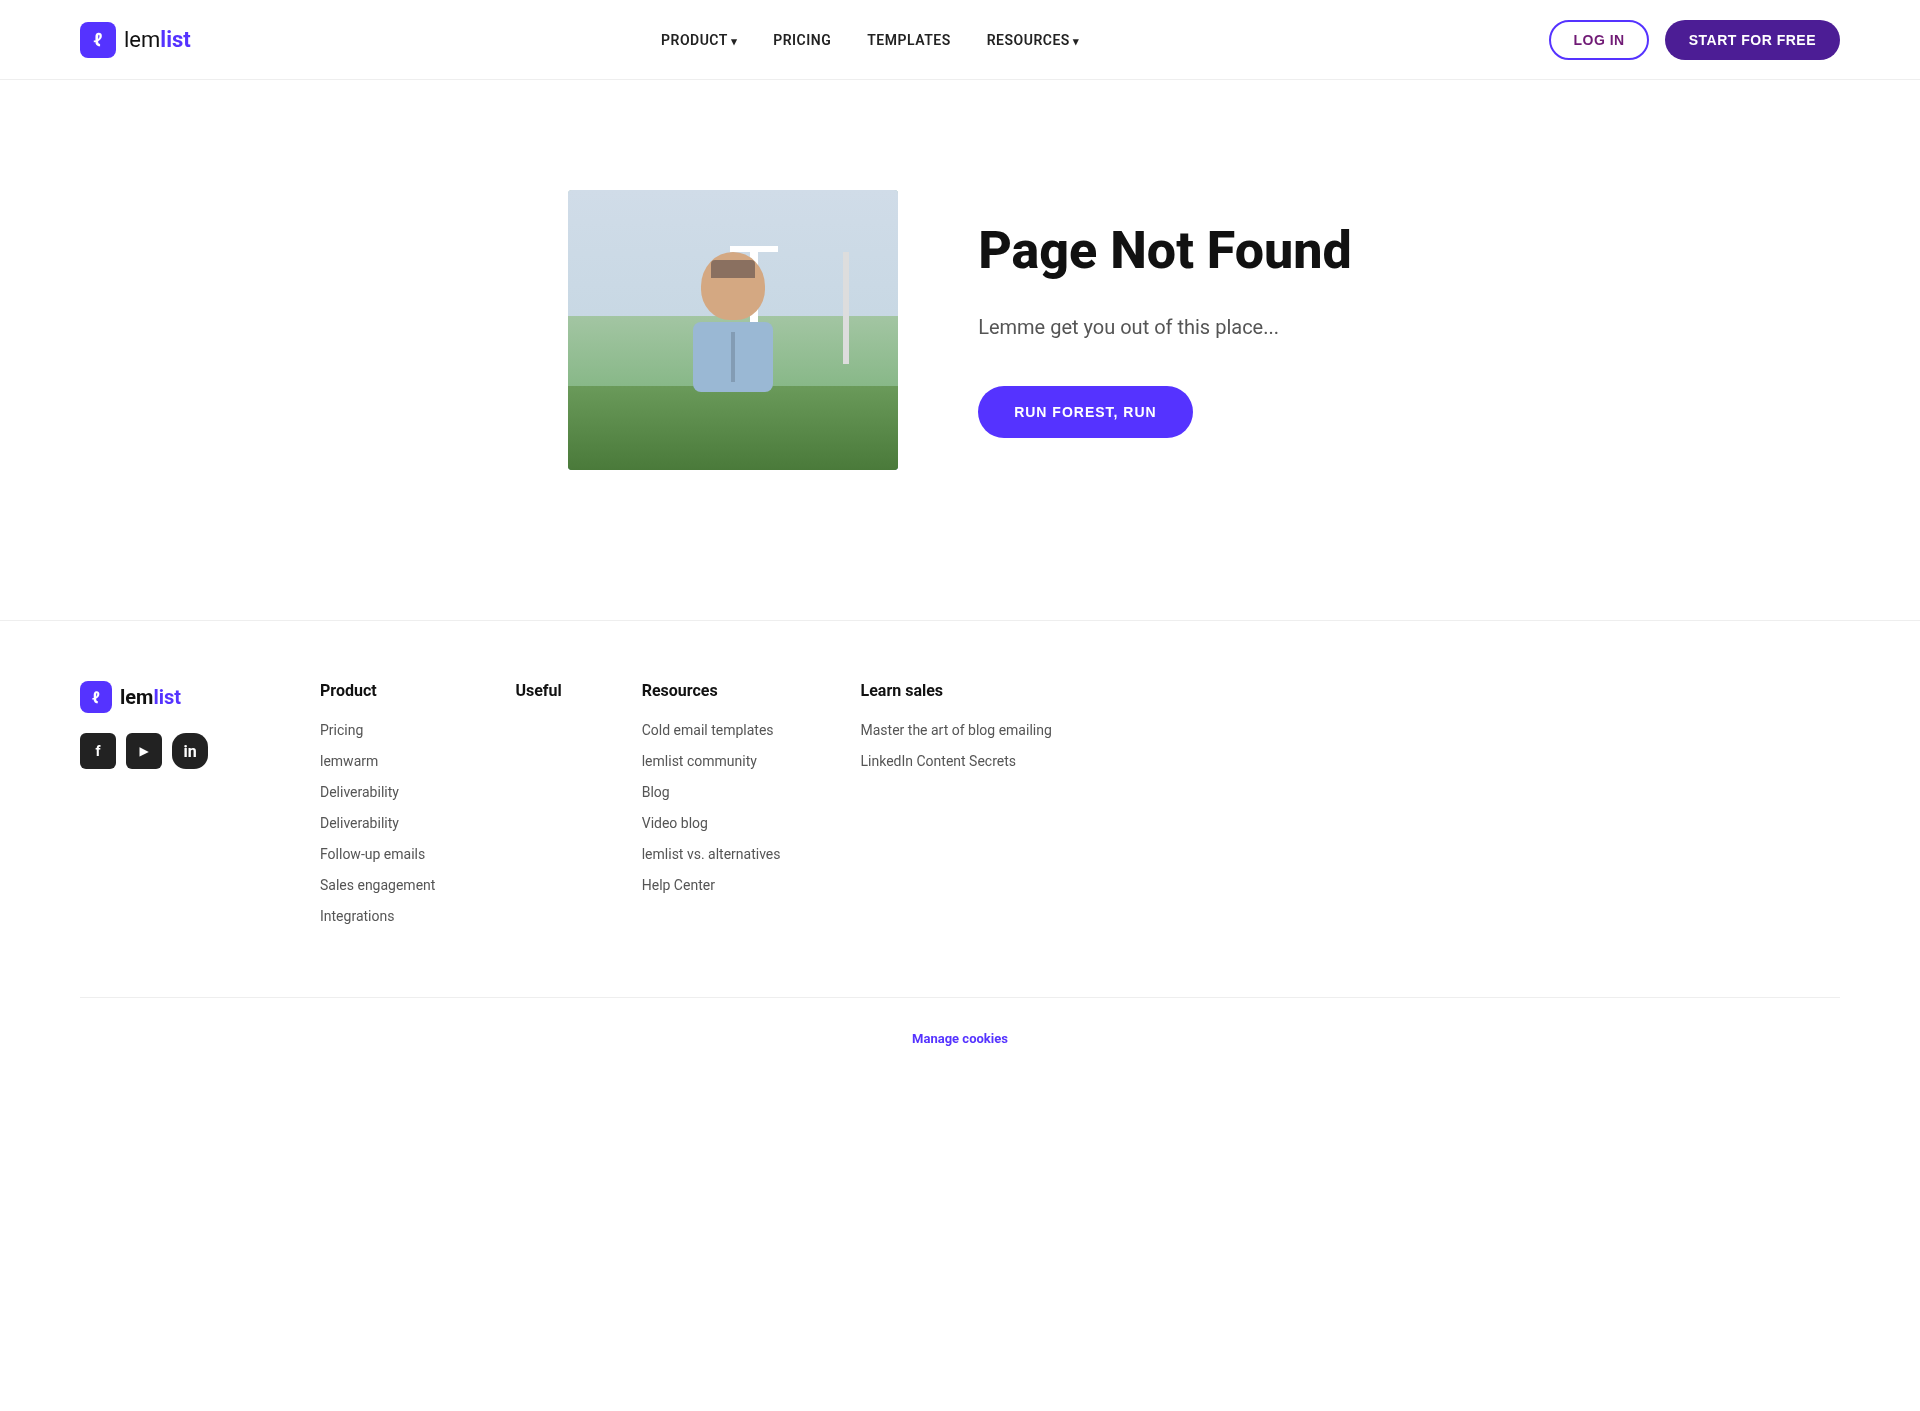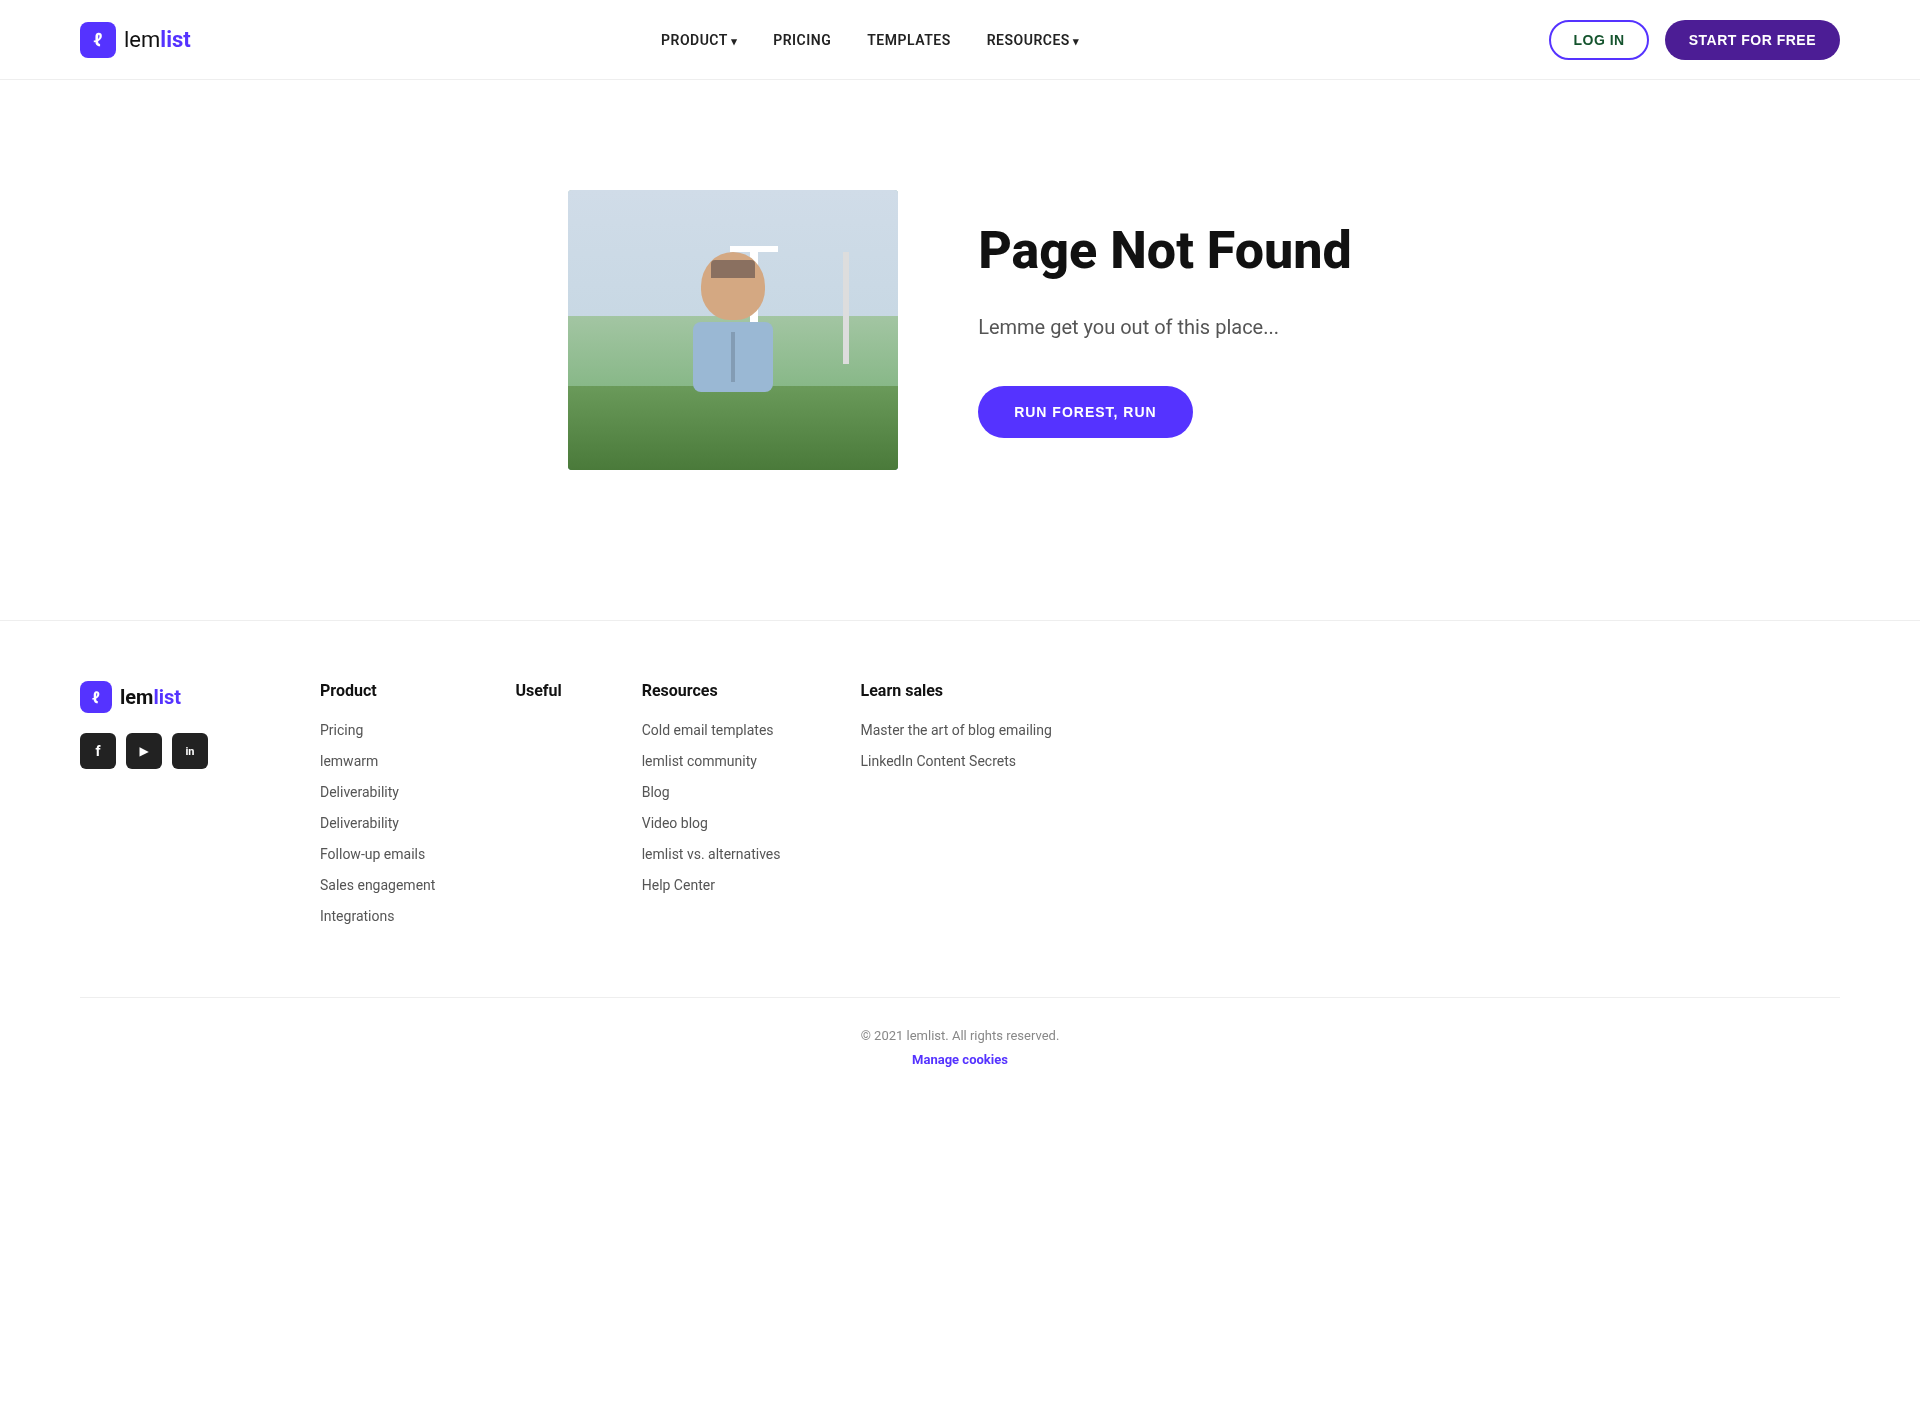--- a/index.html
+++ b/index.html
@@ -27,21 +27,21 @@
     .logo-text strong { font-weight: 400; }
     .nav-links { display: flex; gap: 36px; align-items: center; }
     .nav-links a {
       text-decoration: none; color: #222; font-size: 14px; font-weight: 600;
       text-transform: uppercase; letter-spacing: 0.5px;
     }
     .nav-links a.has-arrow::after { content: ' ▾'; font-size: 11px; }
     .nav-actions { display: flex; gap: 16px; align-items: center; }
     .btn-login {
       padding: 10px 22px; border: 2px solid #5533FF; border-radius: 30px;
-      background: transparent; color: #14532d; font-weight: 600; font-size: 14px;
+      background: transparent; color: #701a75; font-weight: 600; font-size: 14px;
       cursor: pointer; text-transform: uppercase; letter-spacing: 0.5px;
     }
     .btn-start {
       padding: 12px 24px; border: none; border-radius: 30px;
       background: #4c1d95; color: #fff; font-weight: 700; font-size: 14px;
       cursor: pointer; text-transform: uppercase; letter-spacing: 0.5px;
     }
 
     
     .hero {
@@ -221,21 +221,21 @@
     <div class="footer-brand">
       <div class="footer-logo">
         <div class="logo-icon" style="width:32px;height:32px;font-size:16px;">ℓ</div>
         <span class="footer-logo-text">
           <strong>lem</strong><span>list</span>
         </span>
       </div>
       <div class="social-icons">
         <a href="#" class="social-icon" style="font-weight:bold;font-size:14px;">f</a>
         <a href="#" class="social-icon" style="font-size:12px;">▶</a>
-        <a href="#" class="social-icon" style="font-size:11px;font-weight:bold;">in</a>
+        <a href="#" class="social-icon" style="font-size:16px;font-weight:bold;border-radius:14px;">in</a>
       </div>
     </div>
 
     <div class="footer-cols">
 
       <div class="footer-col">
         <h4>Product</h4>
         <ul>
           <li><a href="#">Pricing</a></li>
           <li><a href="#">lemwarm</a></li>
@@ -268,16 +268,15 @@
         <ul>
           <li><a href="#">Master the art of blog emailing</a></li>
           <li><a href="#">LinkedIn Content Secrets</a></li>
         </ul>
       </div>
 
     </div>
   </div>
 
   <div class="footer-bottom">
-    <p>© 2021 lemlist. All rights reserved.</p>
     <a href="#">Manage cookies</a>
   </div>
 </footer>
 
 </body></html>

